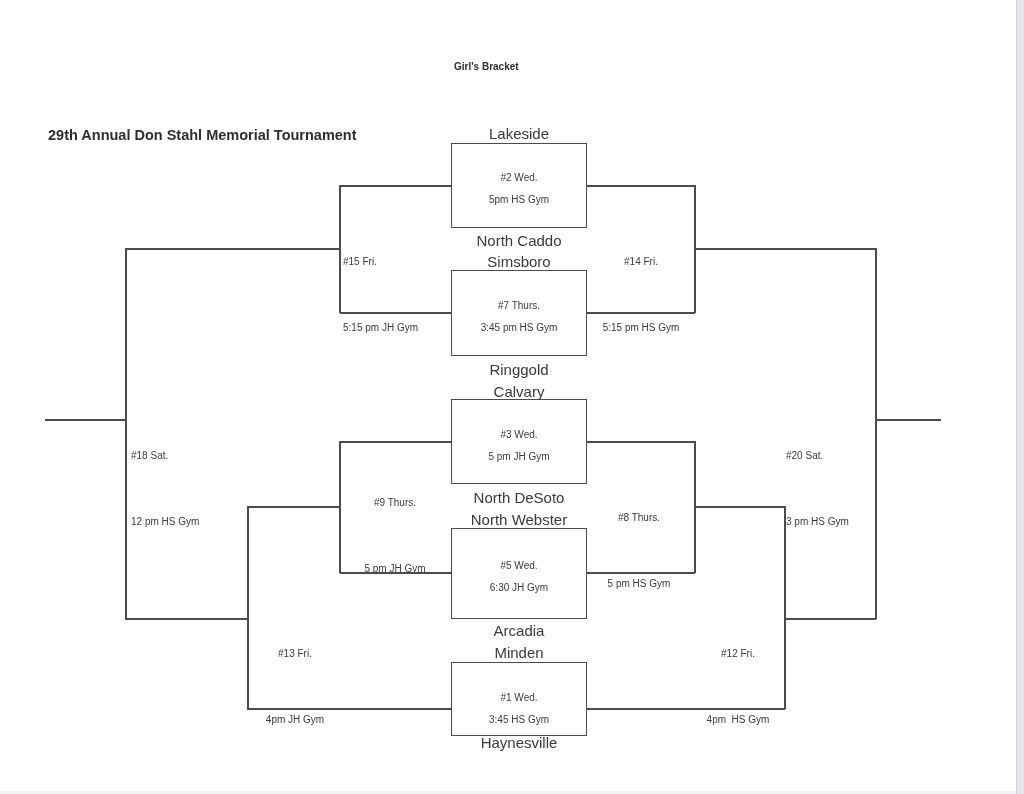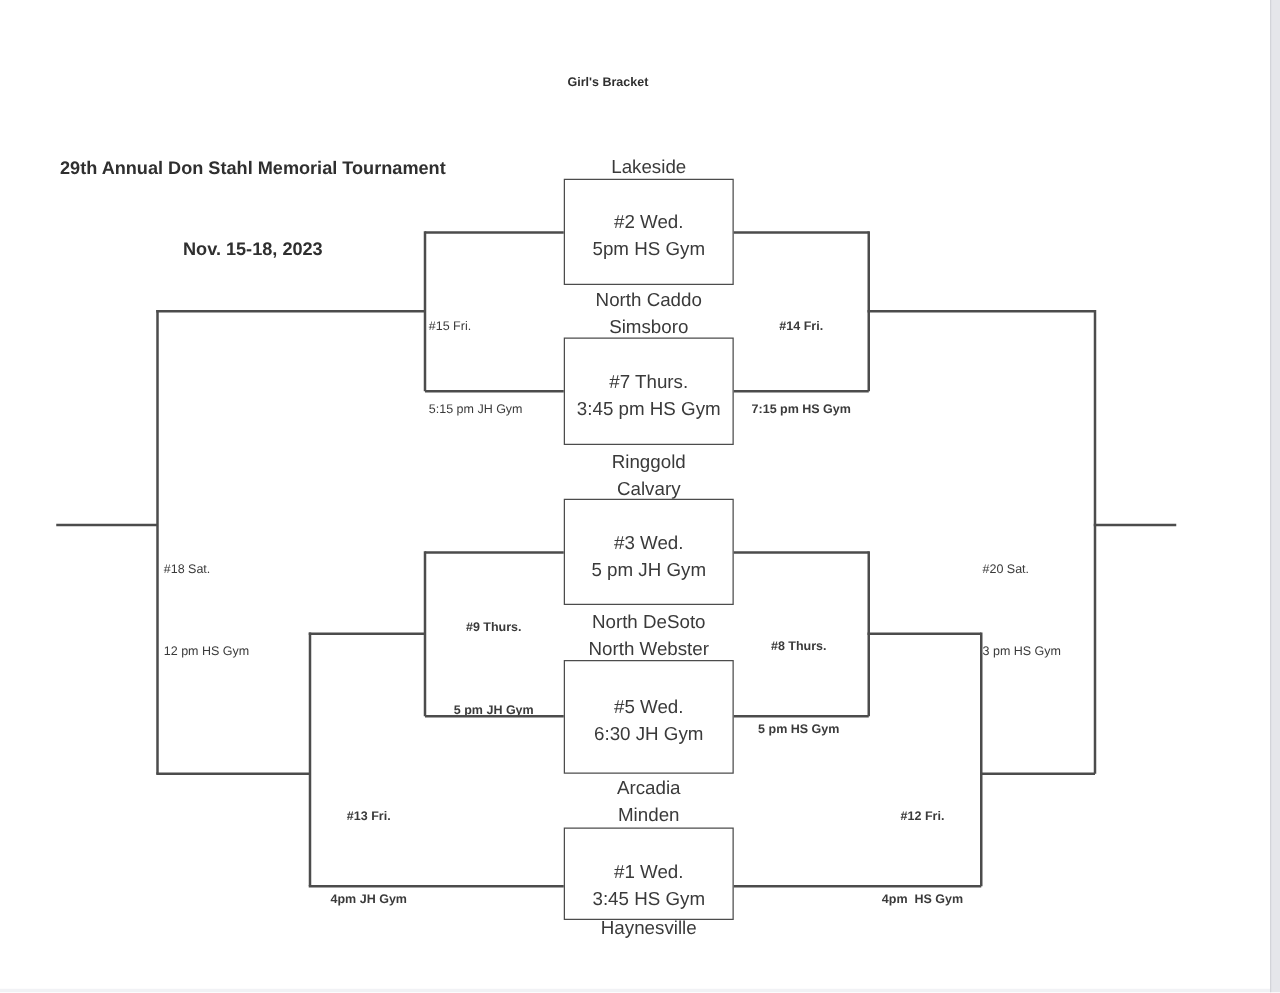--- a/index.html
+++ b/index.html
@@ -16,46 +16,45 @@
     position:absolute;left:48px;top:82px;
     font-size:14.5px;font-weight:bold;line-height:21.5px;white-space:pre;color:#2f2f2f;text-align:center;
   }
   .team{
     position:absolute;left:419px;width:200px;height:16px;
     text-align:center;font-size:15px;line-height:16px;white-space:pre;
   }
   .gamebox{
     position:absolute;left:451px;width:136px;box-sizing:border-box;
     border:1.5px solid #4c4c4c;background:#ffffff;
-    text-align:center;font-size:15px;line-height:22px;
+    text-align:center;font-size:10px;line-height:22px;
   }
   .gamebox span{display:block;white-space:pre;}
   .ann{
     position:absolute;font-size:10px;line-height:22px;white-space:pre;
   }
-  .ann.center{transform:translateX(-50%);text-align:center;font-weight:bold;}
+  .ann.center{transform:translateX(-50%);text-align:center;}
   .hline{position:absolute;height:1.5px;background:#4c4c4c;}
   .vline{position:absolute;width:1.5px;background:#4c4c4c;}
   .edge-strip{
     position:absolute;top:0;left:1016px;width:8px;height:794px;
     background:#e5e6ea;border-left:1px solid #d3d4d9;
   }
   .bottom-strip{
     position:absolute;left:0;top:791px;width:1016px;height:3px;background:#f1f2f5;
   }
 </style>
 </head>
 <body>
 
 <div>
 
   <div class="title">Girl's Bracket</div>
   <div class="header">
     <div>29th Annual Don Stahl Memorial Tournament</div>
-    <div>Nov. 15-18, 2023</div>
   </div>
 
   <div class="team" style="top:126px">Lakeside</div>
   <div class="team" style="top:233px">North Caddo</div>
   <div class="team" style="top:254px">Simsboro</div>
   <div class="team" style="top:362px">Ringgold</div>
   <div class="team" style="top:384px">Calvary</div>
   <div class="team" style="top:490px">North DeSoto</div>
   <div class="team" style="top:512px">North Webster</div>
   <div class="team" style="top:623px">Arcadia</div>
@@ -82,21 +81,21 @@
     <span>#1 Wed.</span>
     <span>3:45 HS Gym</span>
   </div>
 
   <div class="ann" style="left:343px;top:207px">
     <div>#15 Fri.</div>
     <div>5:15 pm JH Gym</div>
   </div>
   <div class="ann center" style="left:641px;top:207px">
     <div>#14 Fri.</div>
-    <div>7:15 pm HS Gym</div>
+    <div>5:15 pm HS Gym</div>
   </div>
   <div class="ann center" style="left:395px;top:448px">
     <div>#9 Thurs.</div>
     <div>5 pm JH Gym</div>
   </div>
   <div class="ann center" style="left:639px;top:463px">
     <div>#8 Thurs.</div>
     <div>5 pm HS Gym</div>
   </div>
   <div class="ann center" style="left:295px;top:599px">

